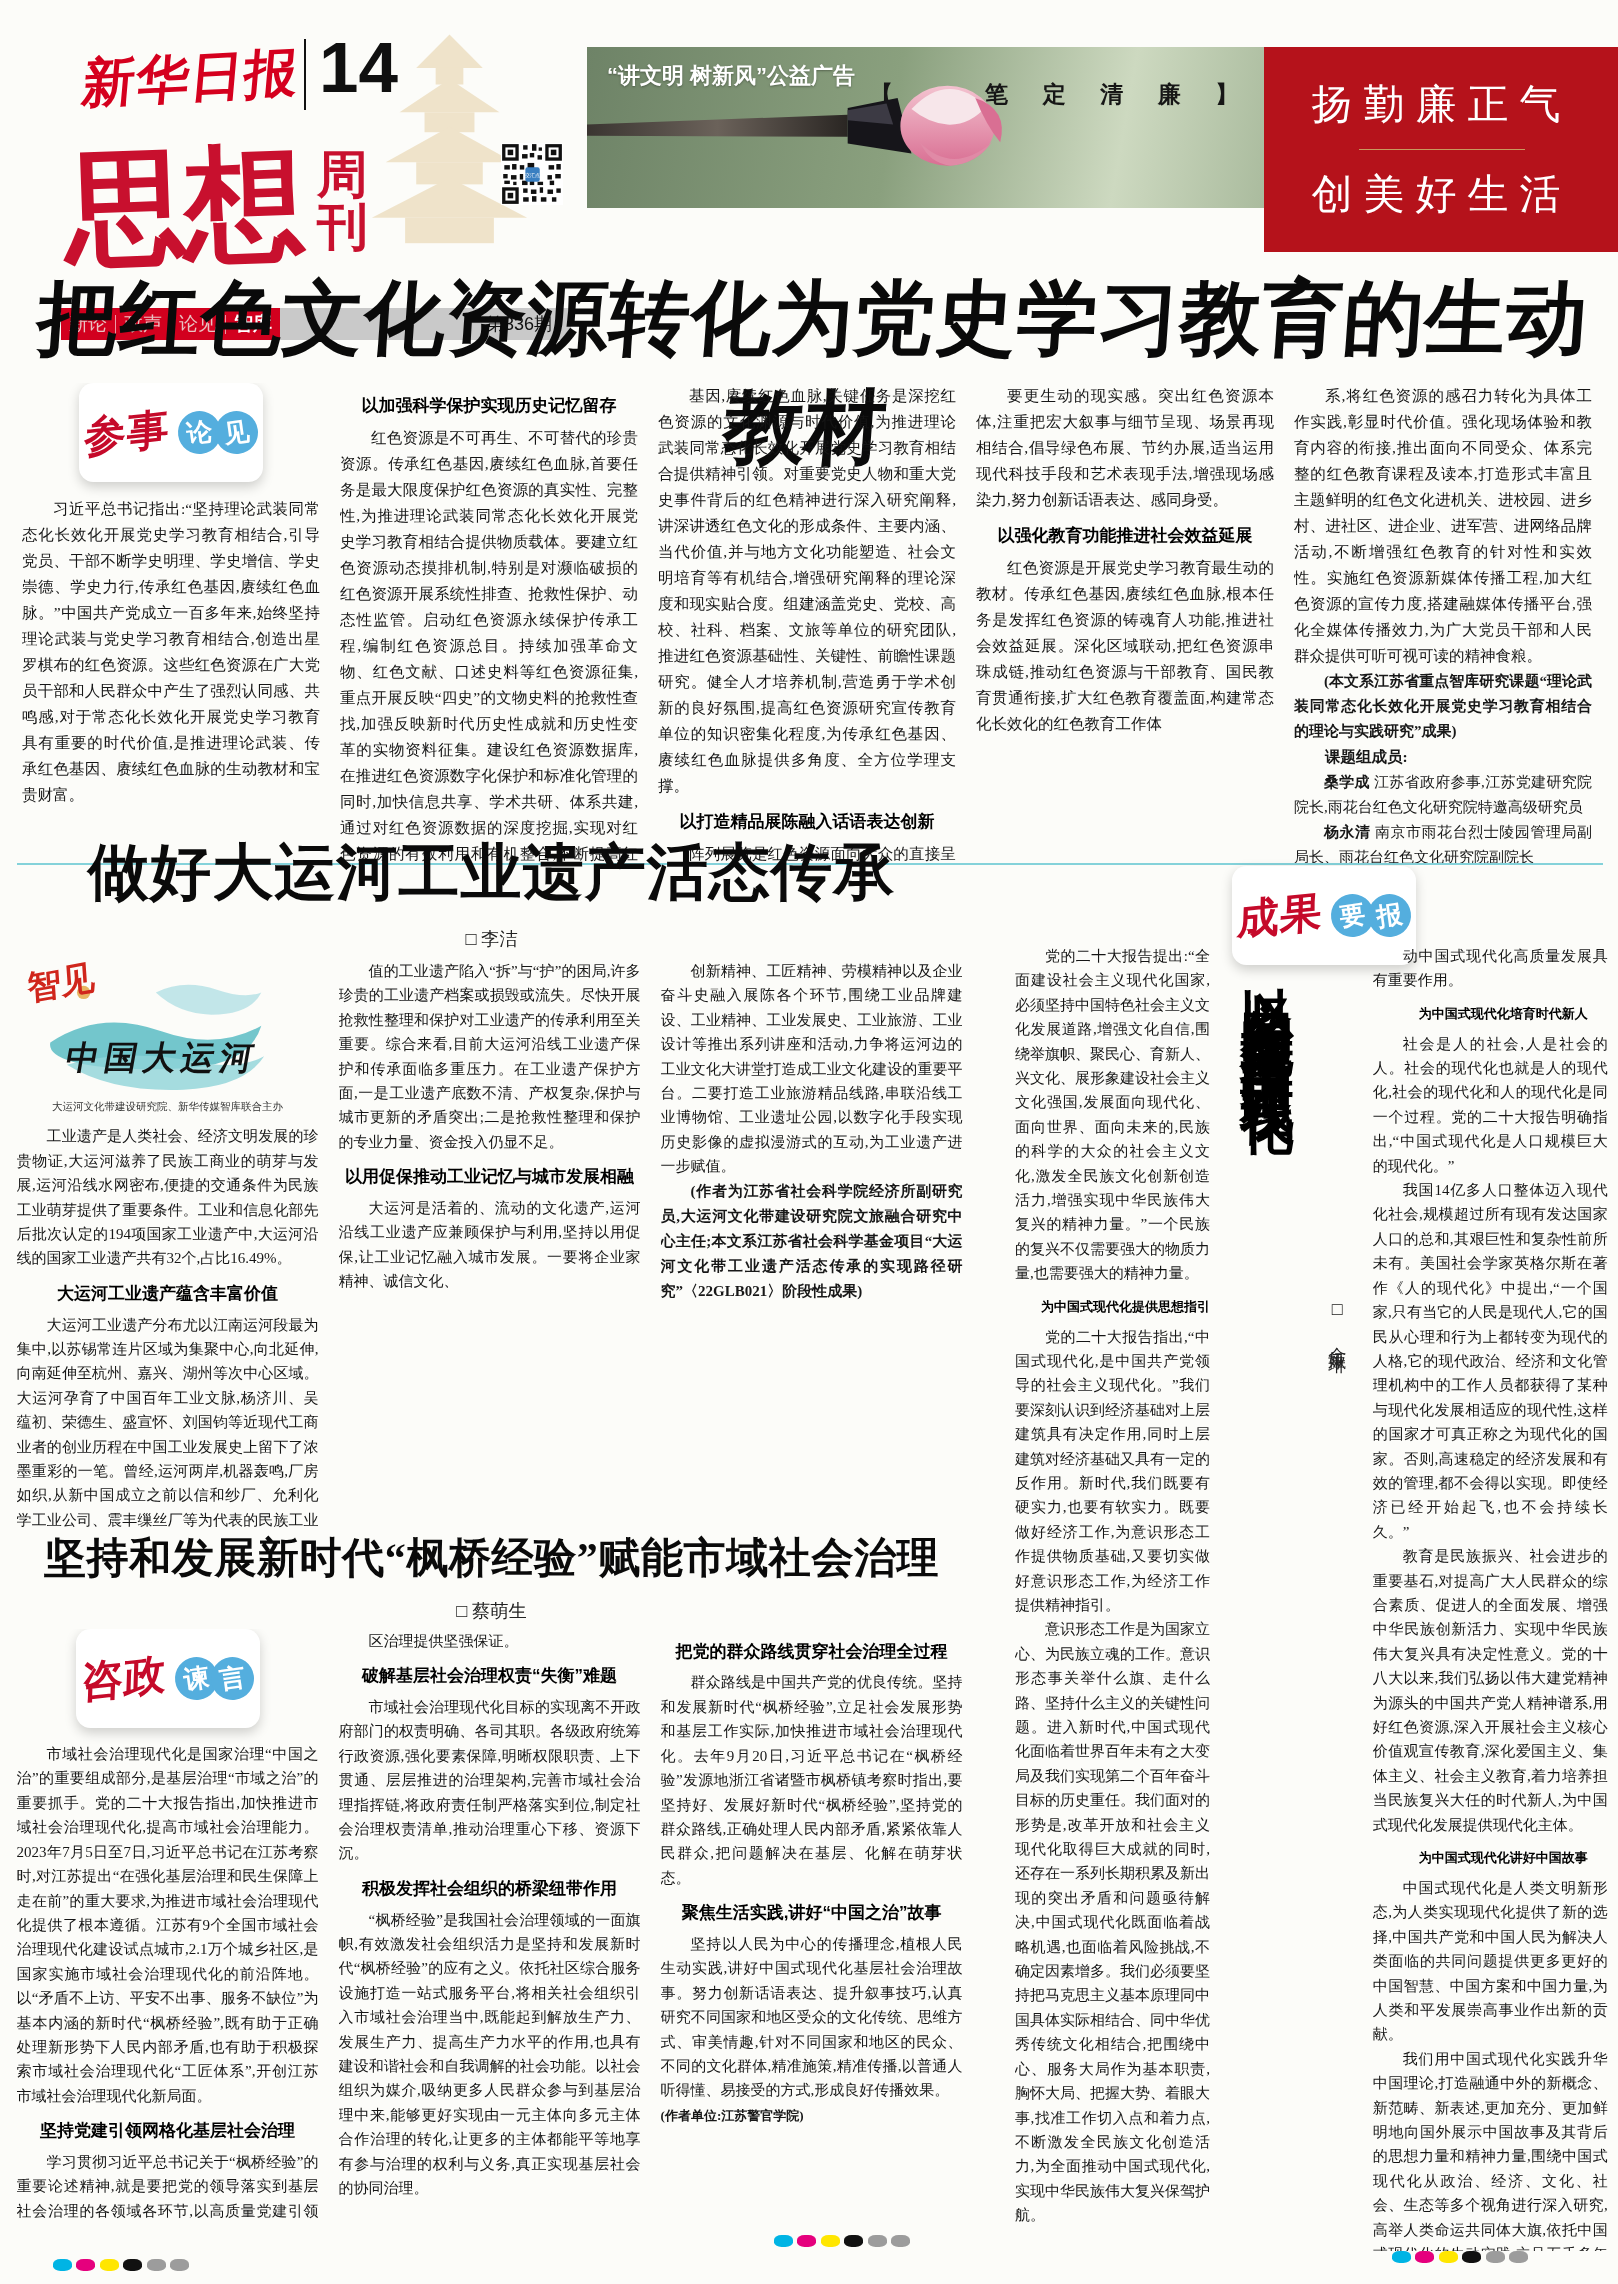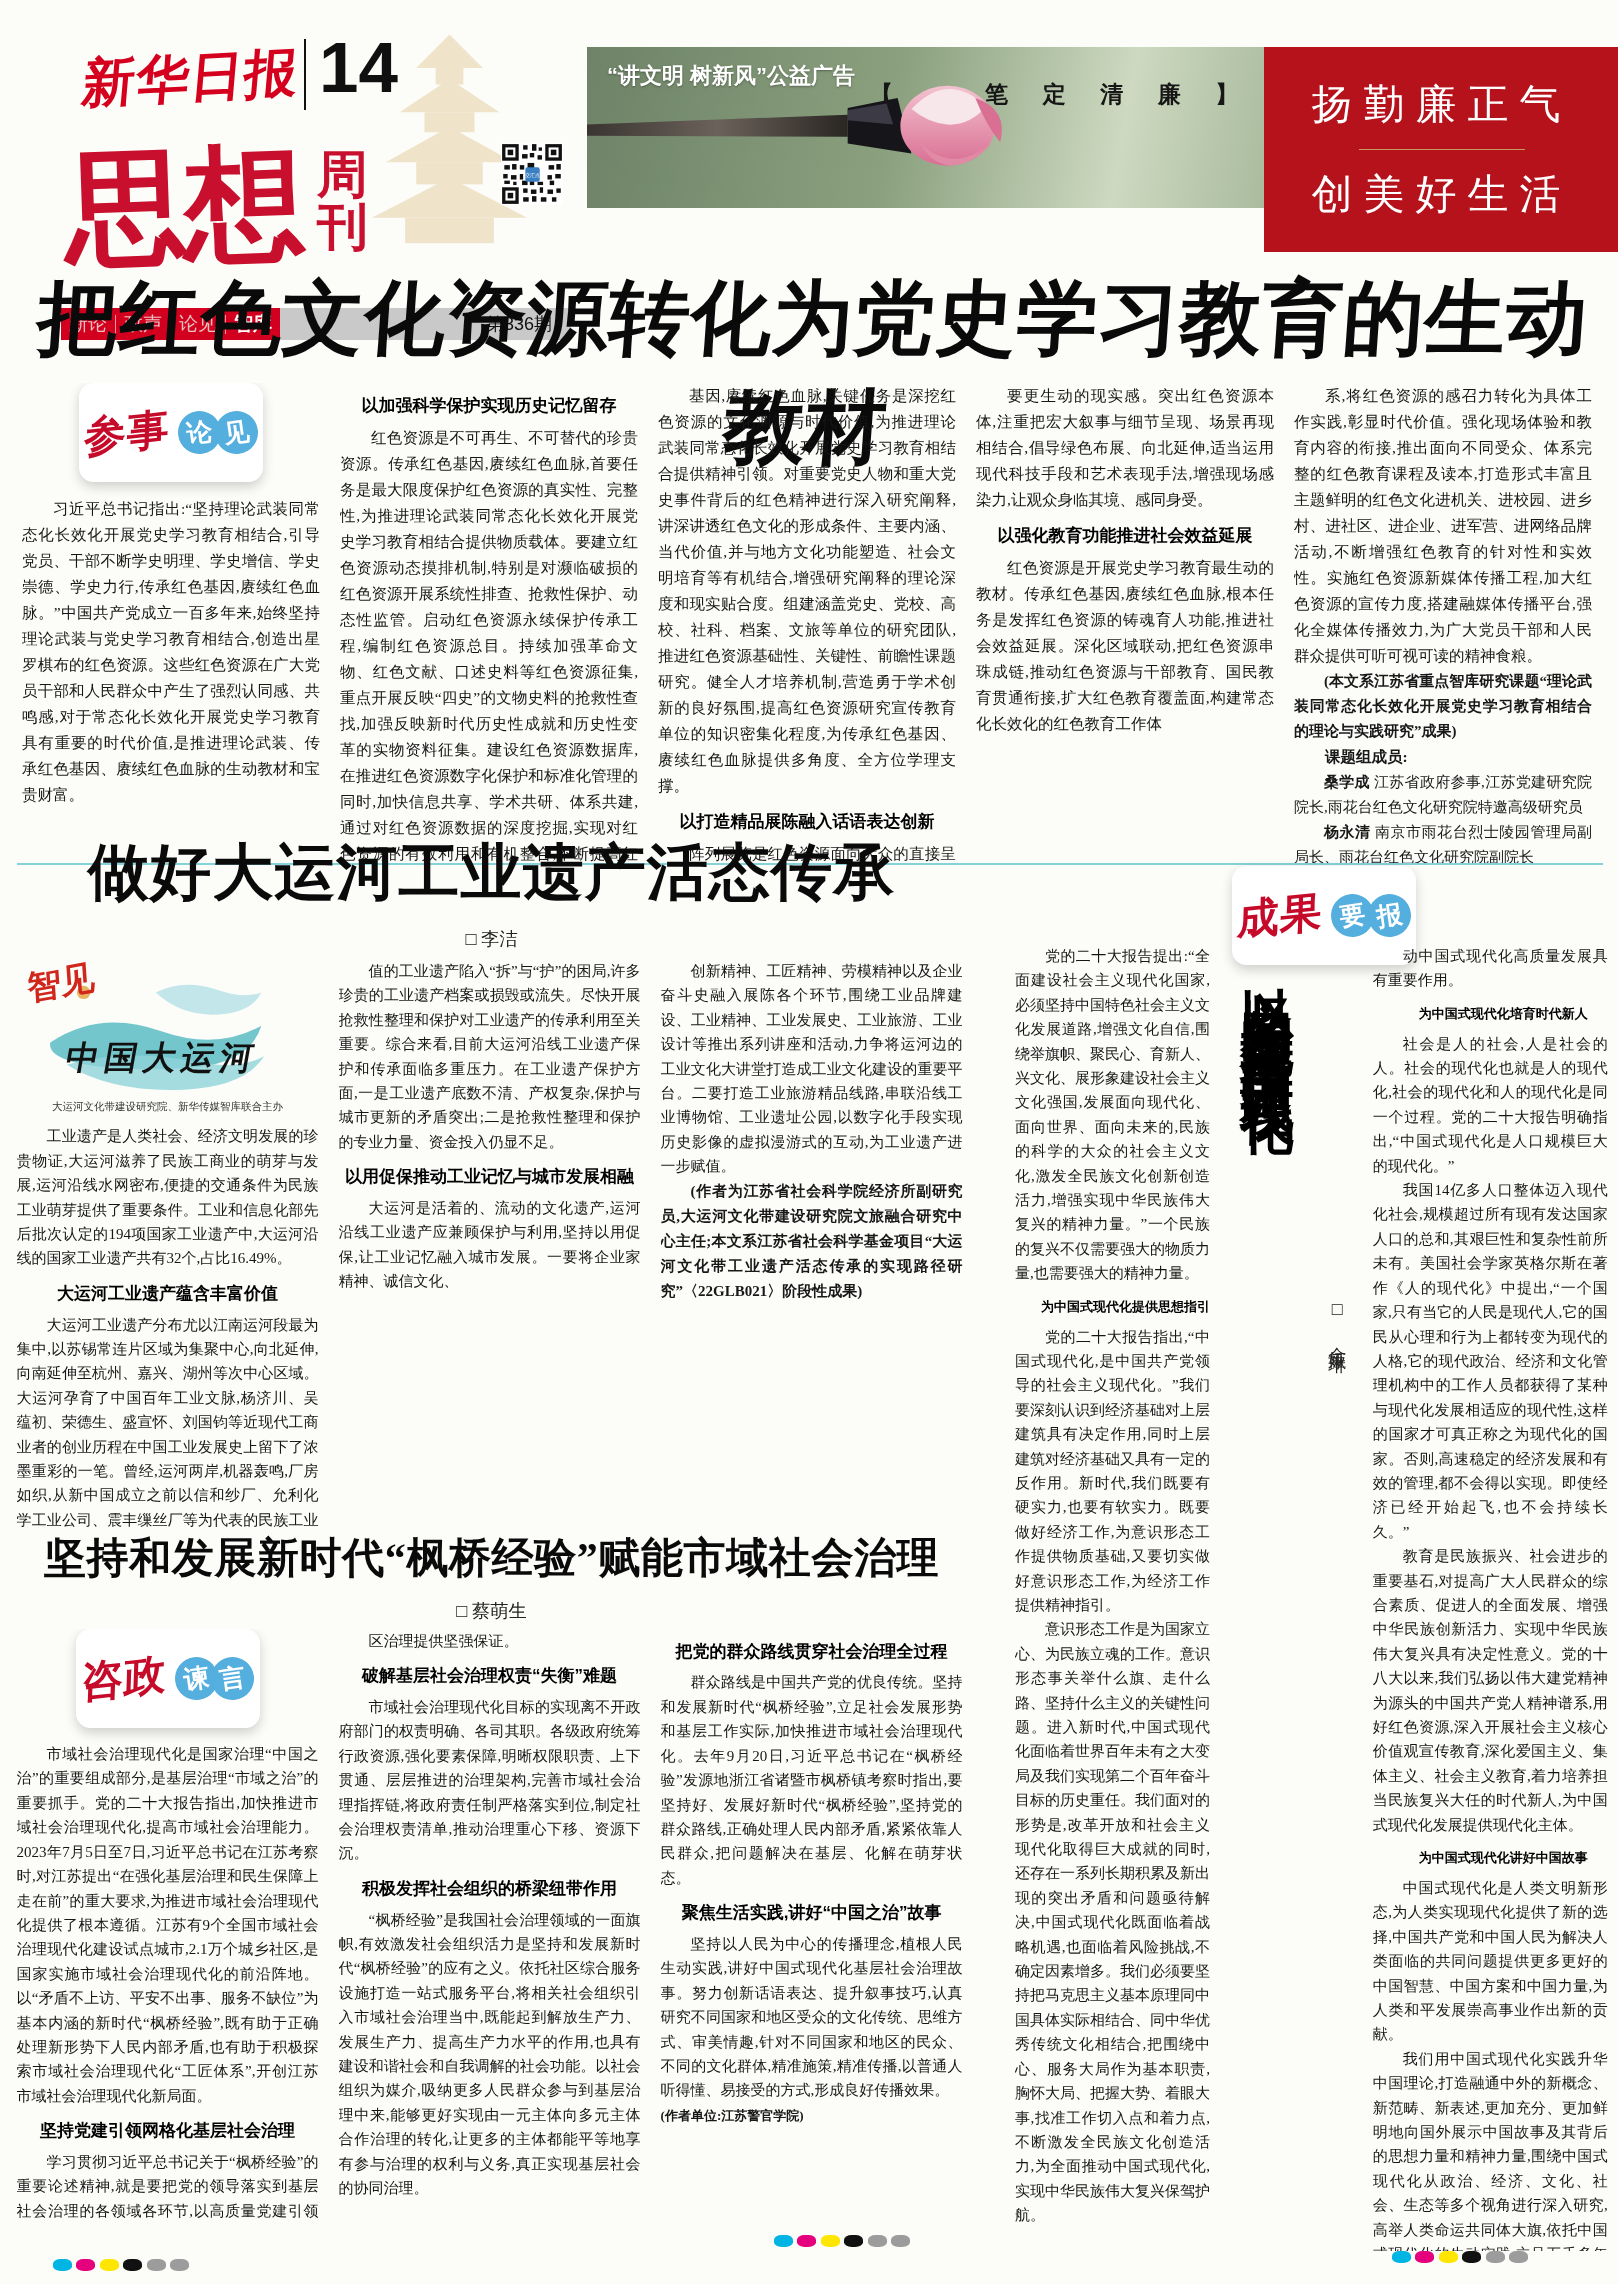--- a/index.html
+++ b/index.html
@@ -259,21 +259,21 @@
     <div class="colbox">
         <h4 class="blk-h">以加强科学保护实现历史记忆留存</h4>
         <p class="blk-p">红色资源是不可再生、不可替代的珍贵资源。传承红色基因,赓续红色血脉,首要任务是最大限度保护红色资源的真实性、完整性,为推进理论武装同常态化长效化开展党史学习教育相结合提供物质载体。要建立红色资源动态摸排机制,特别是对濒临破损的红色资源开展系统性排查、抢救性保护、动态性监管。启动红色资源永续保护传承工程,编制红色资源总目。持续加强革命文物、红色文献、口述史料等红色资源征集,重点开展反映“四史”的文物史料的抢救性查找,加强反映新时代历史性成就和历史性变革的实物资料征集。建设红色资源数据库,在推进红色资源数字化保护和标准化管理的同时,加快信息共享、学术共研、体系共建,通过对红色资源数据的深度挖掘,实现对红色资源的有效利用和有机整合,不断提高红色资源的数字化水平,扩大红色资源的影响覆盖面。</p>
       </div>
     <div class="colbox">
         <p class="blk-p">基因,赓续红色血脉,关键任务是深挖红色资源的文化渊源与时代价值,为推进理论武装同常态化长效化开展党史学习教育相结合提供精神引领。对重要党史人物和重大党史事件背后的红色精神进行深入研究阐释,讲深讲透红色文化的形成条件、主要内涵、当代价值,并与地方文化功能塑造、社会文明培育等有机结合,增强研究阐释的理论深度和现实贴合度。组建涵盖党史、党校、高校、社科、档案、文旅等单位的研究团队,推进红色资源基础性、关键性、前瞻性课题研究。健全人才培养机制,营造勇于学术创新的良好氛围,提高红色资源研究宣传教育单位的知识密集化程度,为传承红色基因、赓续红色血脉提供多角度、全方位学理支撑。</p>
         <h4 class="blk-h">以打造精品展陈融入话语表达创新</h4>
         <p class="blk-p">阵列展览是红色资源面向大众的直接呈现方式,打造精品展陈,需</p>
       </div>
     <div class="colbox">
-        <p class="blk-p">要更生动的现实感。突出红色资源本体,注重把宏大叙事与细节呈现、场景再现相结合,倡导绿色布展、向北延伸,适当运用现代科技手段和艺术表现手法,增强现场感染力,让观众身临其境、感同身受。</p>
+        <p class="blk-p">要更生动的现实感。突出红色资源本体,注重把宏大叙事与细节呈现、场景再现相结合,倡导绿色布展、节约办展,适当运用现代科技手段和艺术表现手法,增强现场感染力,努力创新话语表达、感同身受。</p>
         <h4 class="blk-h">以强化教育功能推进社会效益延展</h4>
         <p class="blk-p">红色资源是开展党史学习教育最生动的教材。传承红色基因,赓续红色血脉,根本任务是发挥红色资源的铸魂育人功能,推进社会效益延展。深化区域联动,把红色资源串珠成链,推动红色资源与干部教育、国民教育贯通衔接,扩大红色教育覆盖面,构建常态化长效化的红色教育工作体</p>
       </div>
     <div class="colbox">
         <p class="blk-p">系,将红色资源的感召力转化为具体工作实践,彰显时代价值。强化现场体验和教育内容的衔接,推出面向不同受众、体系完整的红色教育课程及读本,打造形式丰富且主题鲜明的红色文化进机关、进校园、进乡村、进社区、进企业、进军营、进网络品牌活动,不断增强红色教育的针对性和实效性。实施红色资源新媒体传播工程,加大红色资源的宣传力度,搭建融媒体传播平台,强化全媒体传播效力,为广大党员干部和人民群众提供可听可视可读的精神食粮。</p>
         <p class="blk-note">(本文系江苏省重点智库研究课题“理论武装同常态化长效化开展党史学习教育相结合的理论与实践研究”成果)</p>
         <p class="blk-bold">课题组成员:</p>
         <p class="blk-member"><b>桑学成  </b>江苏省政府参事,江苏党建研究院院长,雨花台红色文化研究院特邀高级研究员</p>
         <p class="blk-member"><b>杨永清  </b>南京市雨花台烈士陵园管理局副局长、雨花台红色文化研究院副院长</p>
       </div>

